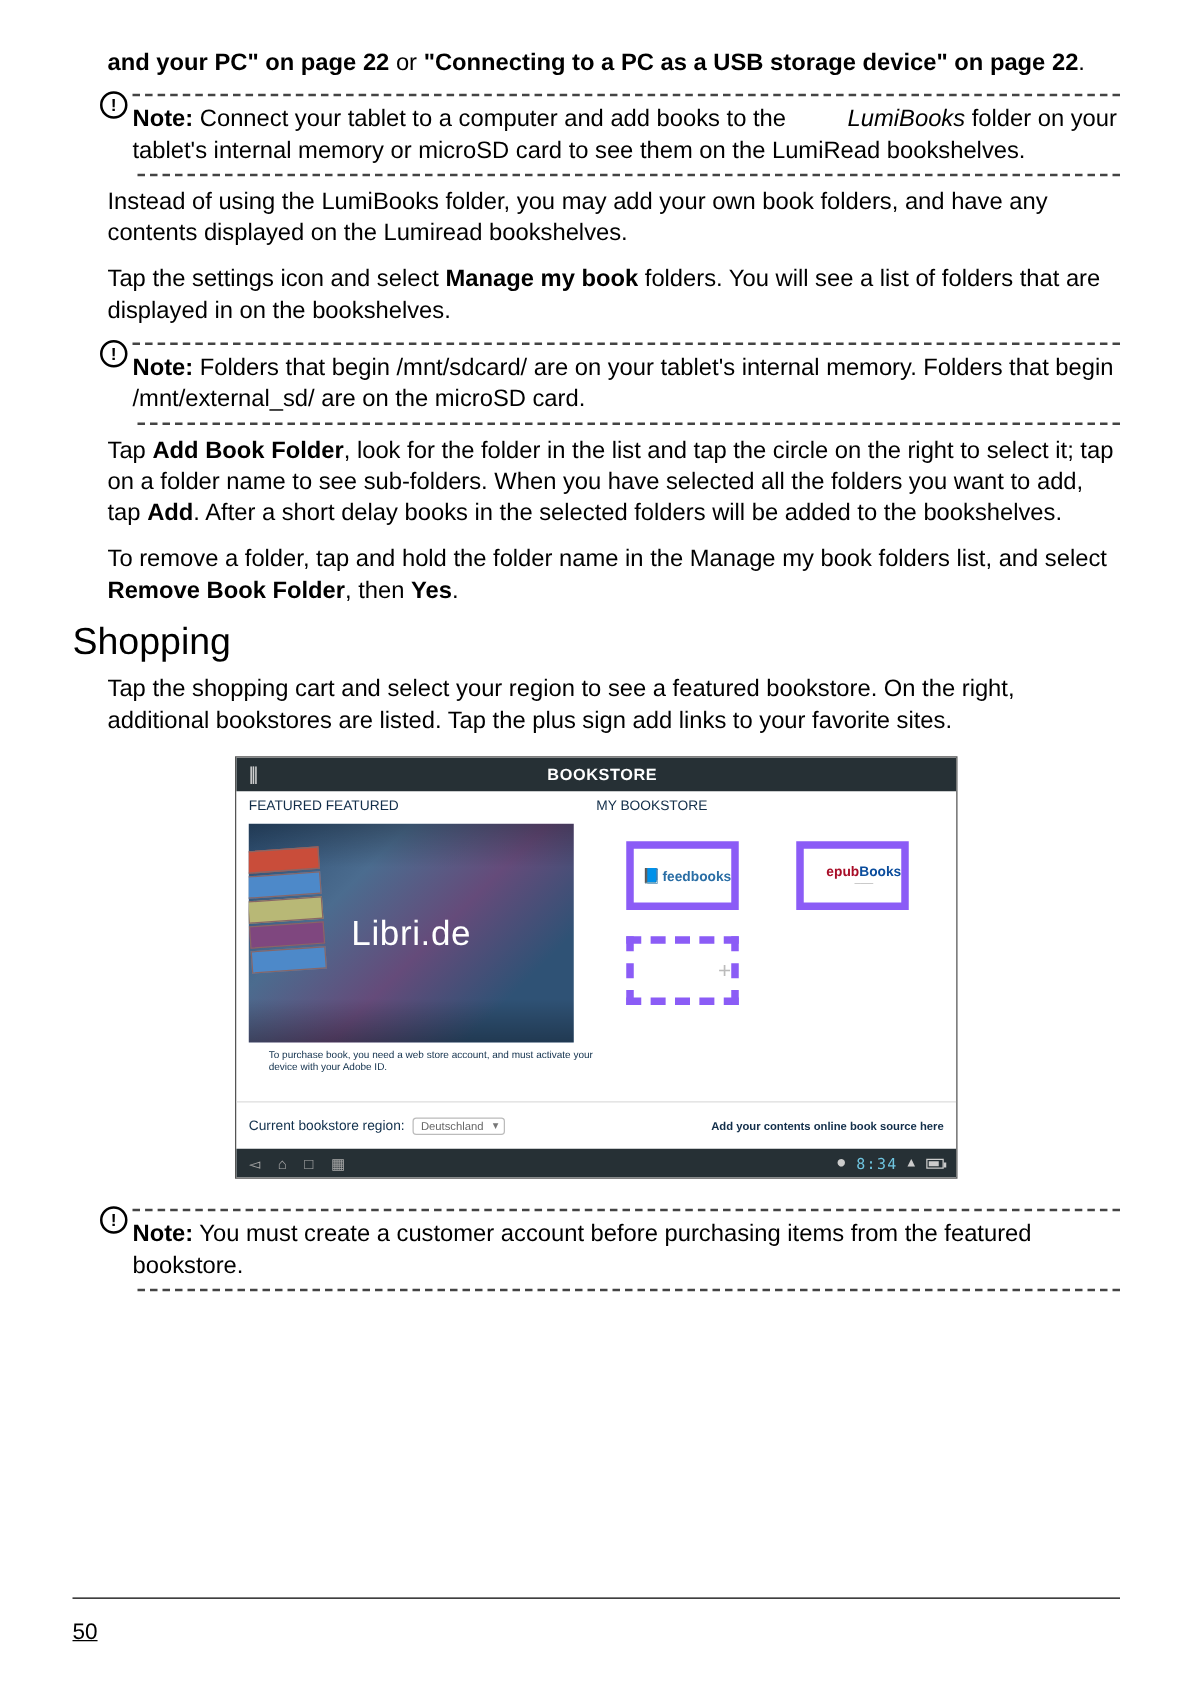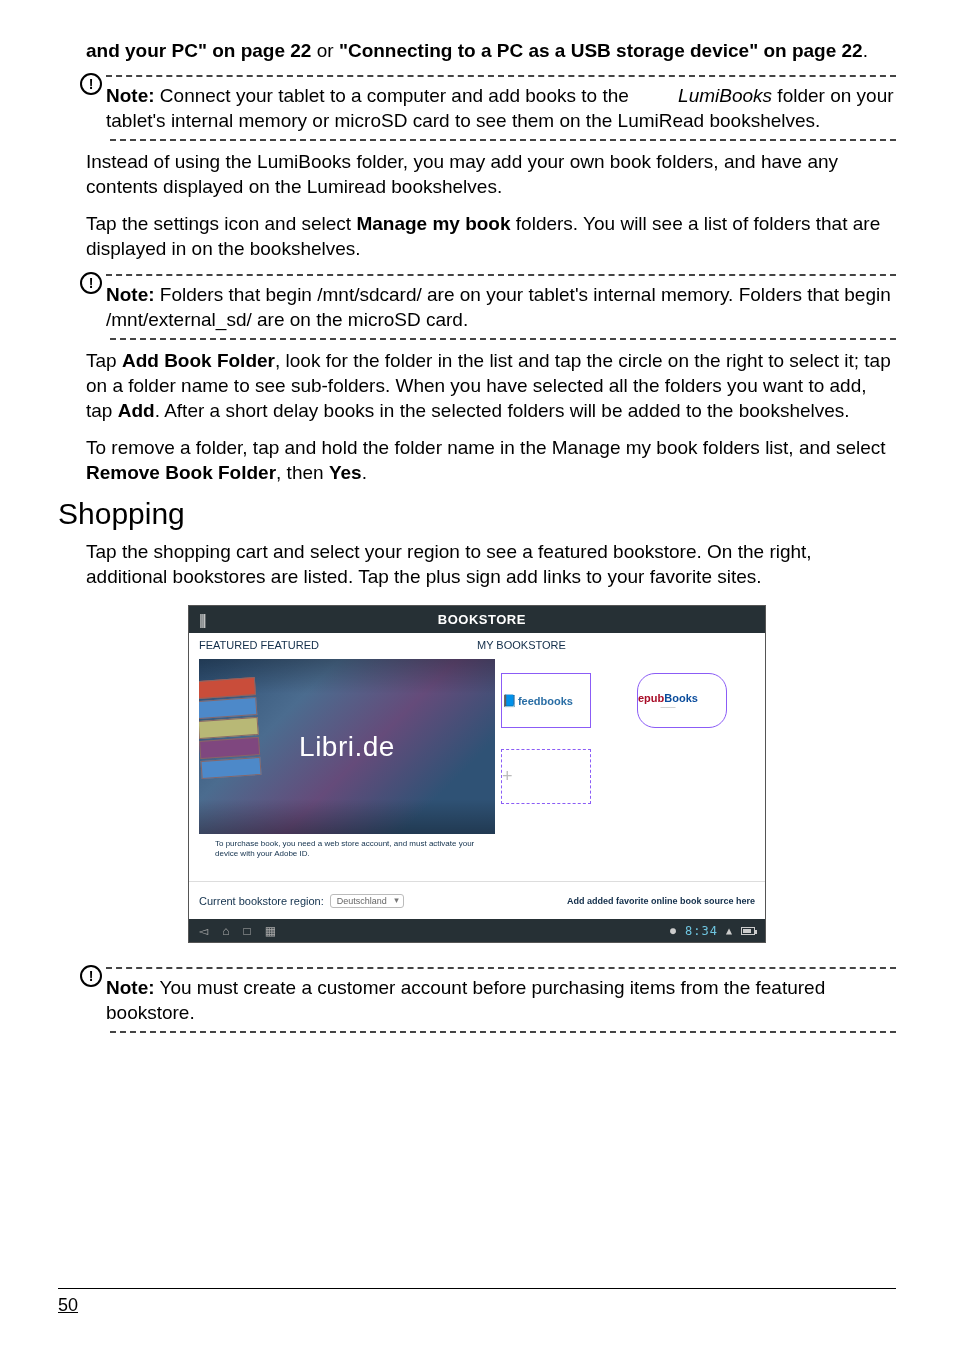--- a/index.html
+++ b/index.html
@@ -52,21 +52,21 @@
   }
   .shot .body { position: relative; height: calc(100% - 27px - 23px); }
   .section-left, .section-right {
     position: absolute; top: 6px; font-size: 11px; color: #112d49;
     font-weight: 400;
   }
   .section-left { left: 10px; }
   .section-right { left: 50%; }
 
   .featured-box {
-    position: absolute; left: 10px; top: 26px; width: 296px; height: 175px;
+    position: absolute; left: 10px; top: 26px; width: 260px; height: 175px;
     background: linear-gradient(135deg, #2b4c6f 0%, #4b6c8f 30%, #654b7a 55%, #2f5275 80%);
     display: flex; align-items: center; justify-content: center;
     overflow: hidden;
   }
   .featured-box::before {
     content: ""; position: absolute; inset: 0;
     background:
       linear-gradient(to bottom, rgba(0,0,0,0.25) 0%, transparent 20%, transparent 80%, rgba(0,0,0,0.3) 100%);
   }
   .featured-box .stack {
@@ -84,26 +84,26 @@
     font-size: 28px; letter-spacing: 0.5px; position: relative; z-index: 2;
   }
 
   .purchase-note {
     position: absolute; left: 26px; top: 206px; width: 260px;
     font-size: 8px; color: #11304c; line-height: 1.2;
   }
 
   .tile {
     position: absolute; width: 90px; height: 55px;
-    border: 1px solid #8b5cf6; display: flex;
-    align-items: center; justify-content: flex-start;
+    border: 6px solid #8b5cf6; display: flex;
+    align-items: center; justify-content: flex-end;
     font-size: 11px;
   }
   .tile.t1 { left: 312px; top: 40px; color:#2a6ea5; font-weight:700;}
-  .tile.t2 { left: 448px; top: 40px; color:#a80d27; font-weight:700;border-radius:18px;}
+  .tile.t2 { left: 448px; top: 40px; color:#a80d27; font-weight:700;}
   .tile.add { left: 312px; top: 116px; border-style: dashed; color:#bbb; font-size: 18px; font-weight: 300;}
   .tile .fb-i { color:#2a6ea5; font-style: normal; margin-right:1px; font-size: 12px;}
   .tile.t2 .epub { color:#a80d27; }
   .tile.t2 .books { color:#0a4c9c; }
   .tile.t2 .sub { display:block; font-size:5px; color:#888; font-weight:400; text-align:center;}
 
   .region-row {
     position: absolute; left: 0; right: 0; bottom: 0; height: 38px;
     border-top: 1px solid #ddd; padding: 0 10px;
     display: flex; align-items: center; justify-content: space-between;
@@ -127,21 +127,21 @@
   .navbar .clock { color: #6fc5e0; font-size: 12px; }
   .navbar .wifi { color: #ccc; font-size: 10px; }
   .navbar .batt {
     width: 14px; height: 8px; border: 1px solid #ccc; position: relative;
   }
   .navbar .batt::after { content:""; position:absolute; right:-3px; top:2px; width:2px; height:4px; background:#ccc; }
   .navbar .batt::before { content:""; position:absolute; left:1px; top:1px; bottom:1px; width:8px; background:#ccc; }
 
   .footer {
     position: absolute; left: 58px; bottom: 36px; right: 58px;
-    border-top: 1px solid #000; padding-top: 6px;
+    border-top: 1px solid #000; padding-top: 16px;
     font-size: 18px;
     text-decoration: underline;
   }
 </style>
 </head>
 <body>
 
 <div class="page">
 
   <p class="body-text indent">
@@ -218,21 +218,21 @@
         </div>
         <div class="tile add">
           <span>+</span>
         </div>
 
         <div class="region-row">
           <div class="region-left">
             <span>Current bookstore region:</span>
             <span class="region-select">Deutschland</span>
           </div>
-          <div class="source-here">Add added favorite online book source here</div>
+          <div class="source-here">Add your contents online book source here</div>
         </div>
       </div>
       <div class="navbar">
         <div class="lefticons">
           <span>◅</span>
           <span>⌂</span>
           <span>□</span>
           <span>▦</span>
         </div>
         <div class="right">

